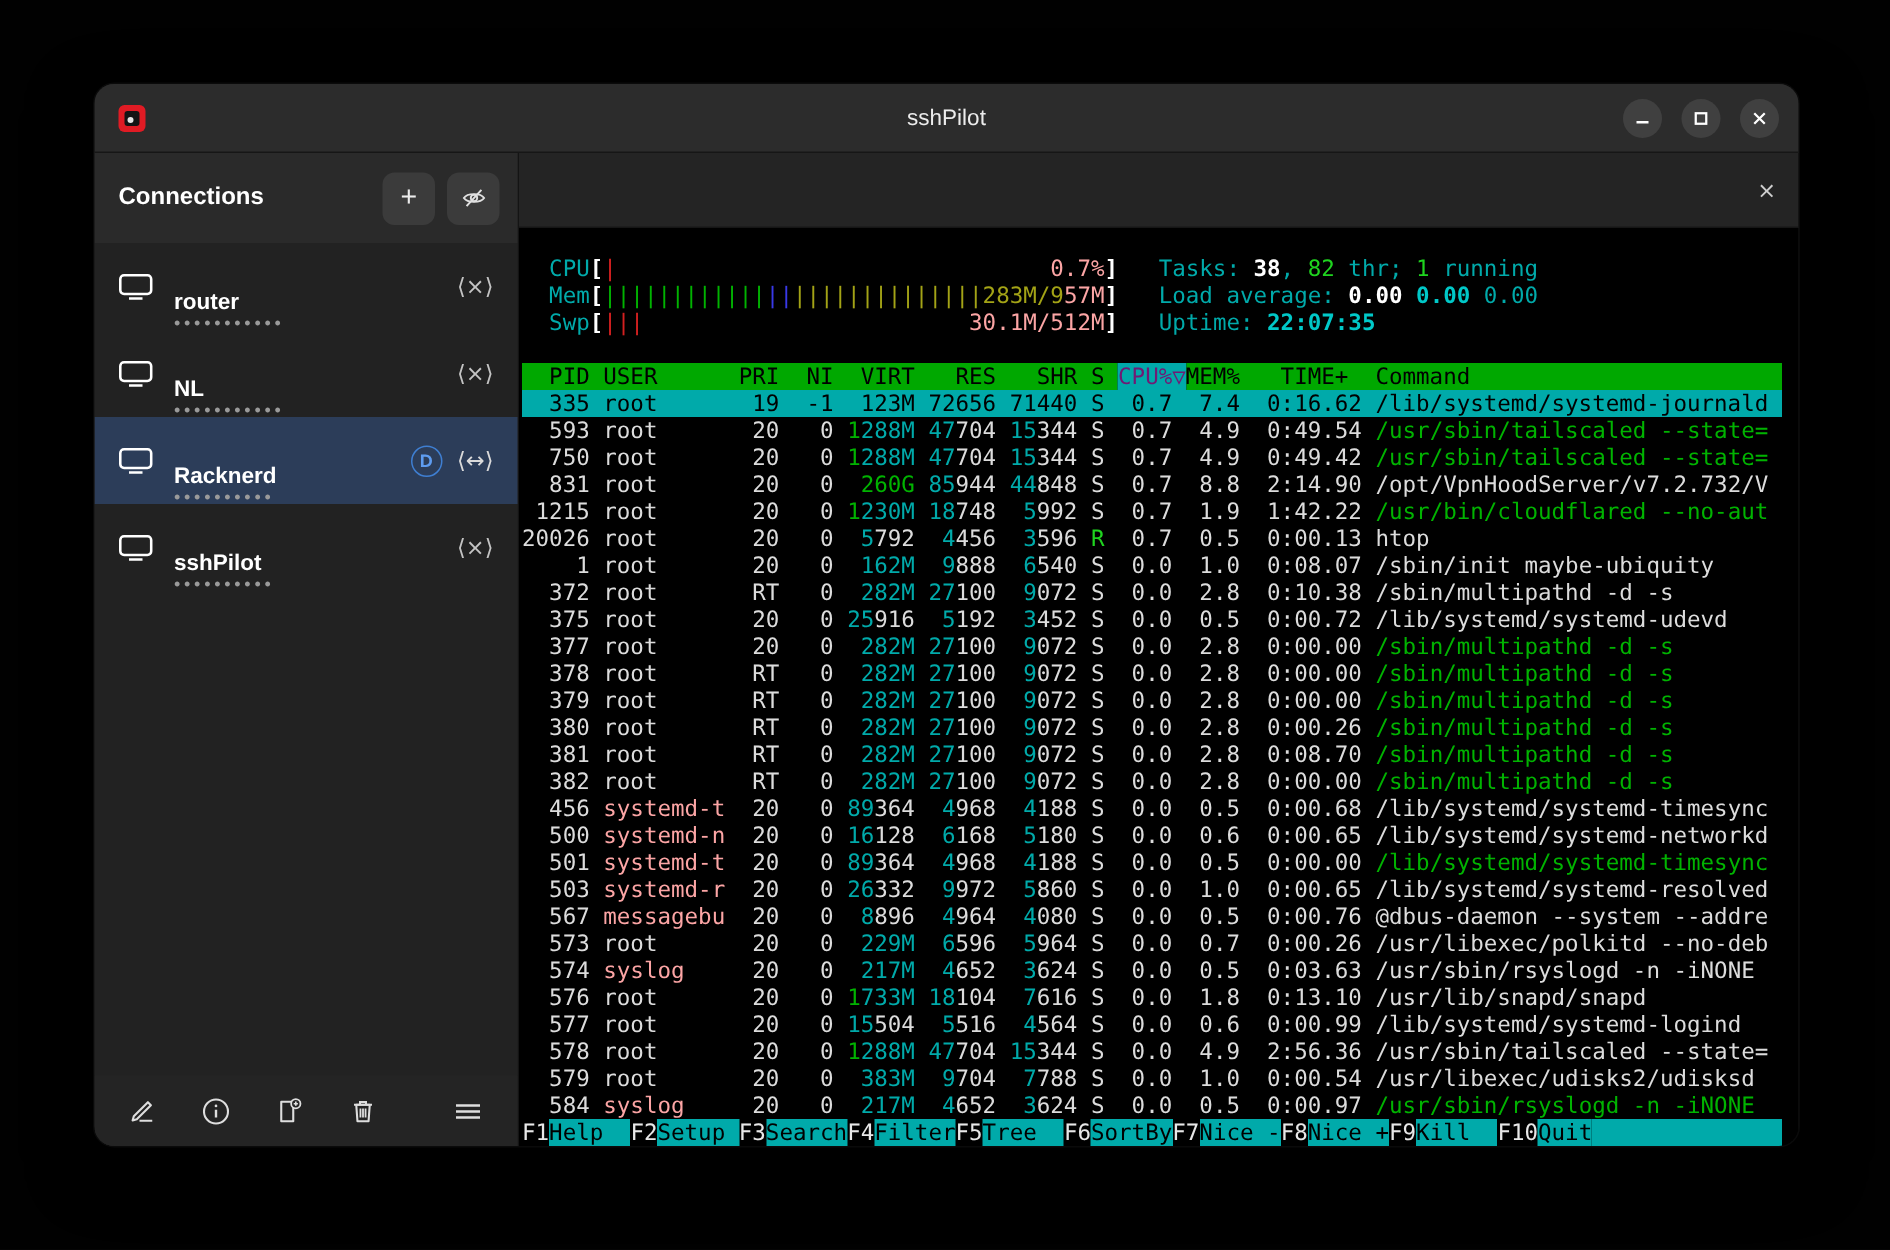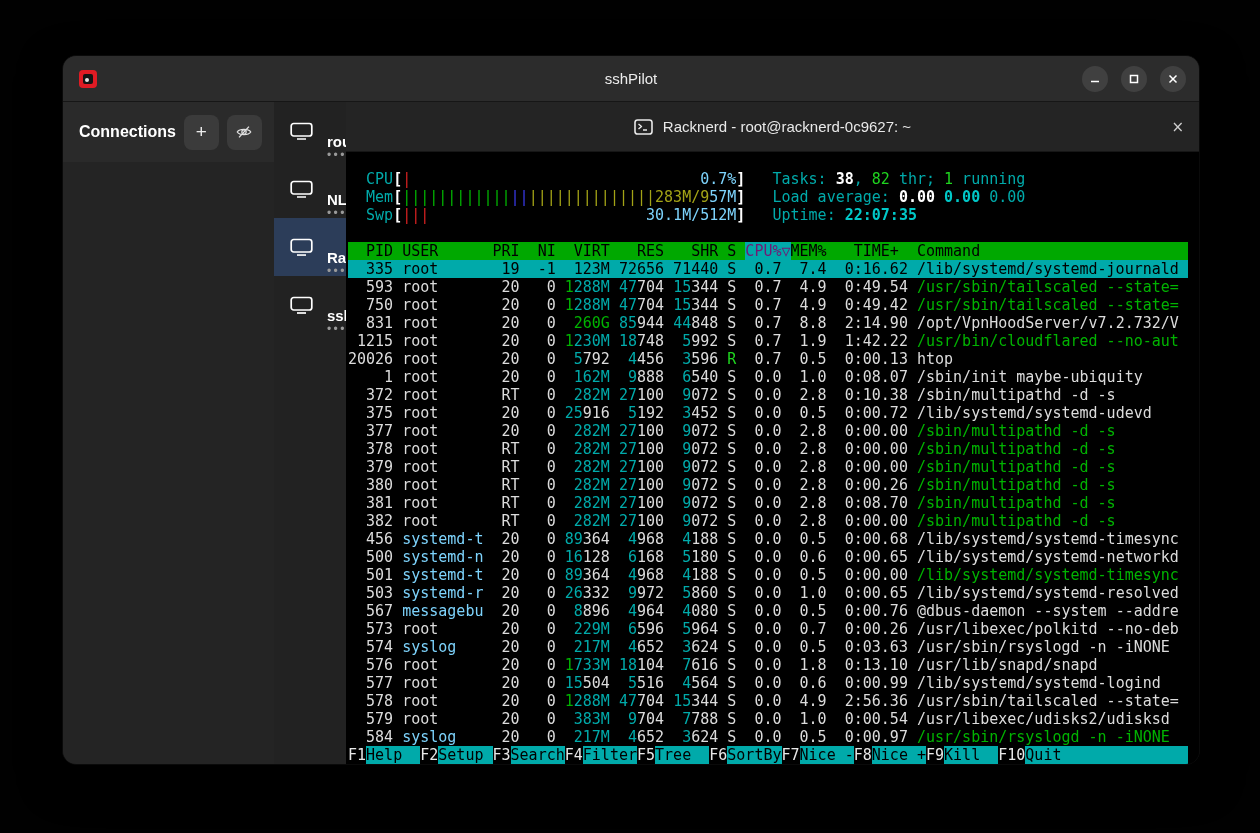--- a/index.html
+++ b/index.html
@@ -11,21 +11,21 @@
   .titlebar{height:45px;background:#2c2c2c;position:relative;display:flex;align-items:center;border-bottom:1px solid #161616;}
   .app-icon{position:absolute;left:16px;width:18px;height:18px;background:#e01b24;border-radius:4px;display:flex;align-items:center;justify-content:center;}
   .app-icon .inner{width:10px;height:10px;background:#141414;border-radius:2px;position:relative;}
   .app-icon .dot{position:absolute;left:2px;bottom:2px;width:4px;height:4px;background:#e6e6e6;border-radius:50%;}
   .win-title{position:absolute;left:0;right:0;text-align:center;color:#ececec;font-size:15px;}
   .win-controls{position:absolute;right:13px;display:flex;gap:13px;}
   .win-btn{width:26px;height:26px;border-radius:50%;background:#404040;display:flex;align-items:center;justify-content:center;}
   .win-btn svg{display:block}
   
   .content{display:flex;height:663px;}
-  .sidebar{width:283px;background:#242424;display:flex;flex-direction:row;border-right:1px solid #141414;box-sizing:border-box;}
+  .sidebar{width:283px;background:#242424;display:flex;flex-direction:column;border-right:1px solid #141414;box-sizing:border-box;}
   .sidebar-header{height:60px;display:flex;align-items:center;padding:0 12px 0 16px;background:#2a2a2a;}
   .sidebar-title{flex:1;color:#fff;font-weight:700;font-size:16px;}
   .icon-btn{width:35px;height:35px;border-radius:8px;background:#3b3b3b;margin-left:8px;display:flex;align-items:center;justify-content:center;color:#ececec;font-size:19px;}
   .conn-list{flex:1;background:#222222;}
   .conn-item{height:58px;display:flex;align-items:center;padding:0 16px;box-sizing:border-box;}
   .conn-item.selected{background:#2c3d59;justify-content:center;}
   .conn-icon{margin-right:14px;display:flex;}
   .conn-text{flex:1;min-width:0;}
   .conn-name{color:#ffffff;font-weight:700;font-size:15px;line-height:17px;margin-top:31px;}
   .conn-dots{color:#9a9a9a;font-size:12px;letter-spacing:2.5px;line-height:11px;}
@@ -44,21 +44,21 @@
   .terminal{flex:1;background:#000;font-family:"DejaVu Sans Mono",monospace;font-size:15px;line-height:18px;
             white-space:pre;overflow:hidden;padding:18px 0 0 2px;}
   .terminal div{height:18px;}
   
   .c  {color:var(--cyan,#00aaaa);}
   .cb {color:#00c8c8;font-weight:bold;}
   .w  {color:#dcdcdc;}
   .wb {color:#ffffff;font-weight:bold;}
   .g  {color:var(--green,#00b300);}
   .gb {color:#1fd41f;font-weight:normal;}
-  .gr {color:#7dd3fc;}
+  .gr {color:#fca5a5;}
   .r  {color:#d42020;}
   .bl {color:#3939e8;}
   .y  {color:#a3a316;}
   .hdr{background:var(--hdrbg,#00a800);color:#000;}
   .hds{background:var(--selbg,#00aaaa);color:#701a75;}
   .sel{background:var(--selbg,#00aaaa);color:#000;text-align:right;}
   .fnk{color:#e8e8e8;}
   .fnl{background:var(--selbg,#00aaaa);color:#000;}
 </style>
 </head>
@@ -205,28 +205,20 @@
               <line x1="3" y1="6" x2="19" y2="6" stroke="#dedede" stroke-width="1.6"></line>
               <line x1="3" y1="10" x2="19" y2="10" stroke="#dedede" stroke-width="1.6"></line>
               <line x1="3" y1="14" x2="19" y2="14" stroke="#dedede" stroke-width="1.6"></line>
             </svg>
           </span>
         </div>
       </div>
 
       <div class="main">
         <div class="tabbar">
-          <div class="tab-title">
-            <svg width="19" height="16" viewBox="0 0 19 16">
-              <rect x="1" y="1" width="17" height="14" rx="2.6" fill="none" stroke="#e9e9e9" stroke-width="1.6"></rect>
-              <path d="M4.5 5 L7.5 7.5 L4.5 10" fill="none" stroke="#e9e9e9" stroke-width="1.4" stroke-linejoin="round"></path>
-              <line x1="9" y1="11" x2="13" y2="11" stroke="#e9e9e9" stroke-width="1.4"></line>
-            </svg>
-            <span>Racknerd - root@racknerd-0c9627: ~</span>
-          </div>
           <span class="tab-close">×</span>
         </div>
         <div class="terminal" id="terminal"><div><span class="w">  </span><span class="c">CPU</span><span class="wb">[</span><span class="r">|</span><span class="w">                                </span><span class="gr">0.7%</span><span class="wb">]</span><span class="w">   </span><span class="c">Tasks: </span><span class="wb">38</span><span class="c">, </span><span class="gb">82</span><span class="c"> thr; </span><span class="gb">1</span><span class="c"> running</span></div><div><span class="w">  </span><span class="c">Mem</span><span class="wb">[</span><span class="g">||||||||||||</span><span class="bl">||</span><span class="y">||||||||||||||</span><span class="y">283M/9</span><span class="gr">57M</span><span class="wb">]</span><span class="w">   </span><span class="c">Load average: </span><span class="wb">0.00 </span><span class="cb">0.00 </span><span class="c">0.00</span></div><div><span class="w">  </span><span class="c">Swp</span><span class="wb">[</span><span class="r">|||</span><span class="w">                        </span><span class="gr">30.1M/512M</span><span class="wb">]</span><span class="w">   </span><span class="c">Uptime: </span><span class="cb">22:07:35</span></div><div><span class="w"> </span></div><div><span class="hdr">  PID USER      PRI  NI  VIRT   RES   SHR S </span><span class="hds">CPU%▽</span><span class="hdr">MEM%   TIME+  Command                       </span></div><div><span class="sel">  335 root       19  -1  123M 72656 71440 S  0.7  7.4  0:16.62 /lib/systemd/systemd-journald </span></div><div><span class="w">  593</span><span class="w"> </span><span class="w">root     </span><span class="w"> </span><span class="w"> 20</span><span class="w"> </span><span class="w">  0</span><span class="w"> </span><span class="g">1</span><span class="c">288M</span><span class="w"> </span><span class="c">47</span><span class="w">704</span><span class="w"> </span><span class="c">15</span><span class="w">344</span><span class="w"> </span><span class="w">S</span><span class="w"> </span><span class="w"> 0.7</span><span class="w"> </span><span class="w"> 4.9</span><span class="w"> </span><span class="w"> 0:49.54</span><span class="w"> </span><span class="g">/usr/sbin/tailscaled --state=</span></div><div><span class="w">  750</span><span class="w"> </span><span class="w">root     </span><span class="w"> </span><span class="w"> 20</span><span class="w"> </span><span class="w">  0</span><span class="w"> </span><span class="g">1</span><span class="c">288M</span><span class="w"> </span><span class="c">47</span><span class="w">704</span><span class="w"> </span><span class="c">15</span><span class="w">344</span><span class="w"> </span><span class="w">S</span><span class="w"> </span><span class="w"> 0.7</span><span class="w"> </span><span class="w"> 4.9</span><span class="w"> </span><span class="w"> 0:49.42</span><span class="w"> </span><span class="g">/usr/sbin/tailscaled --state=</span></div><div><span class="w">  831</span><span class="w"> </span><span class="w">root     </span><span class="w"> </span><span class="w"> 20</span><span class="w"> </span><span class="w">  0</span><span class="w"> </span><span class="g"> 260G</span><span class="w"> </span><span class="c">85</span><span class="w">944</span><span class="w"> </span><span class="c">44</span><span class="w">848</span><span class="w"> </span><span class="w">S</span><span class="w"> </span><span class="w"> 0.7</span><span class="w"> </span><span class="w"> 8.8</span><span class="w"> </span><span class="w"> 2:14.90</span><span class="w"> </span><span class="w">/opt/VpnHoodServer/v7.2.732/V</span></div><div><span class="w"> 1215</span><span class="w"> </span><span class="w">root     </span><span class="w"> </span><span class="w"> 20</span><span class="w"> </span><span class="w">  0</span><span class="w"> </span><span class="g">1</span><span class="c">230M</span><span class="w"> </span><span class="c">18</span><span class="w">748</span><span class="w"> </span><span class="c"> 5</span><span class="w">992</span><span class="w"> </span><span class="w">S</span><span class="w"> </span><span class="w"> 0.7</span><span class="w"> </span><span class="w"> 1.9</span><span class="w"> </span><span class="w"> 1:42.22</span><span class="w"> </span><span class="g">/usr/bin/cloudflared --no-aut</span></div><div><span class="w">20026</span><span class="w"> </span><span class="w">root     </span><span class="w"> </span><span class="w"> 20</span><span class="w"> </span><span class="w">  0</span><span class="w"> </span><span class="c"> 5</span><span class="w">792</span><span class="w"> </span><span class="c"> 4</span><span class="w">456</span><span class="w"> </span><span class="c"> 3</span><span class="w">596</span><span class="w"> </span><span class="gb">R</span><span class="w"> </span><span class="w"> 0.7</span><span class="w"> </span><span class="w"> 0.5</span><span class="w"> </span><span class="w"> 0:00.13</span><span class="w"> </span><span class="w">htop</span></div><div><span class="w">    1</span><span class="w"> </span><span class="w">root     </span><span class="w"> </span><span class="w"> 20</span><span class="w"> </span><span class="w">  0</span><span class="w"> </span><span class="c"> 162M</span><span class="w"> </span><span class="c"> 9</span><span class="w">888</span><span class="w"> </span><span class="c"> 6</span><span class="w">540</span><span class="w"> </span><span class="w">S</span><span class="w"> </span><span class="w"> 0.0</span><span class="w"> </span><span class="w"> 1.0</span><span class="w"> </span><span class="w"> 0:08.07</span><span class="w"> </span><span class="w">/sbin/init maybe-ubiquity</span></div><div><span class="w">  372</span><span class="w"> </span><span class="w">root     </span><span class="w"> </span><span class="w"> RT</span><span class="w"> </span><span class="w">  0</span><span class="w"> </span><span class="c"> 282M</span><span class="w"> </span><span class="c">27</span><span class="w">100</span><span class="w"> </span><span class="c"> 9</span><span class="w">072</span><span class="w"> </span><span class="w">S</span><span class="w"> </span><span class="w"> 0.0</span><span class="w"> </span><span class="w"> 2.8</span><span class="w"> </span><span class="w"> 0:10.38</span><span class="w"> </span><span class="w">/sbin/multipathd -d -s</span></div><div><span class="w">  375</span><span class="w"> </span><span class="w">root     </span><span class="w"> </span><span class="w"> 20</span><span class="w"> </span><span class="w">  0</span><span class="w"> </span><span class="c">25</span><span class="w">916</span><span class="w"> </span><span class="c"> 5</span><span class="w">192</span><span class="w"> </span><span class="c"> 3</span><span class="w">452</span><span class="w"> </span><span class="w">S</span><span class="w"> </span><span class="w"> 0.0</span><span class="w"> </span><span class="w"> 0.5</span><span class="w"> </span><span class="w"> 0:00.72</span><span class="w"> </span><span class="w">/lib/systemd/systemd-udevd</span></div><div><span class="w">  377</span><span class="w"> </span><span class="w">root     </span><span class="w"> </span><span class="w"> 20</span><span class="w"> </span><span class="w">  0</span><span class="w"> </span><span class="c"> 282M</span><span class="w"> </span><span class="c">27</span><span class="w">100</span><span class="w"> </span><span class="c"> 9</span><span class="w">072</span><span class="w"> </span><span class="w">S</span><span class="w"> </span><span class="w"> 0.0</span><span class="w"> </span><span class="w"> 2.8</span><span class="w"> </span><span class="w"> 0:00.00</span><span class="w"> </span><span class="g">/sbin/multipathd -d -s</span></div><div><span class="w">  378</span><span class="w"> </span><span class="w">root     </span><span class="w"> </span><span class="w"> RT</span><span class="w"> </span><span class="w">  0</span><span class="w"> </span><span class="c"> 282M</span><span class="w"> </span><span class="c">27</span><span class="w">100</span><span class="w"> </span><span class="c"> 9</span><span class="w">072</span><span class="w"> </span><span class="w">S</span><span class="w"> </span><span class="w"> 0.0</span><span class="w"> </span><span class="w"> 2.8</span><span class="w"> </span><span class="w"> 0:00.00</span><span class="w"> </span><span class="g">/sbin/multipathd -d -s</span></div><div><span class="w">  379</span><span class="w"> </span><span class="w">root     </span><span class="w"> </span><span class="w"> RT</span><span class="w"> </span><span class="w">  0</span><span class="w"> </span><span class="c"> 282M</span><span class="w"> </span><span class="c">27</span><span class="w">100</span><span class="w"> </span><span class="c"> 9</span><span class="w">072</span><span class="w"> </span><span class="w">S</span><span class="w"> </span><span class="w"> 0.0</span><span class="w"> </span><span class="w"> 2.8</span><span class="w"> </span><span class="w"> 0:00.00</span><span class="w"> </span><span class="g">/sbin/multipathd -d -s</span></div><div><span class="w">  380</span><span class="w"> </span><span class="w">root     </span><span class="w"> </span><span class="w"> RT</span><span class="w"> </span><span class="w">  0</span><span class="w"> </span><span class="c"> 282M</span><span class="w"> </span><span class="c">27</span><span class="w">100</span><span class="w"> </span><span class="c"> 9</span><span class="w">072</span><span class="w"> </span><span class="w">S</span><span class="w"> </span><span class="w"> 0.0</span><span class="w"> </span><span class="w"> 2.8</span><span class="w"> </span><span class="w"> 0:00.26</span><span class="w"> </span><span class="g">/sbin/multipathd -d -s</span></div><div><span class="w">  381</span><span class="w"> </span><span class="w">root     </span><span class="w"> </span><span class="w"> RT</span><span class="w"> </span><span class="w">  0</span><span class="w"> </span><span class="c"> 282M</span><span class="w"> </span><span class="c">27</span><span class="w">100</span><span class="w"> </span><span class="c"> 9</span><span class="w">072</span><span class="w"> </span><span class="w">S</span><span class="w"> </span><span class="w"> 0.0</span><span class="w"> </span><span class="w"> 2.8</span><span class="w"> </span><span class="w"> 0:08.70</span><span class="w"> </span><span class="g">/sbin/multipathd -d -s</span></div><div><span class="w">  382</span><span class="w"> </span><span class="w">root     </span><span class="w"> </span><span class="w"> RT</span><span class="w"> </span><span class="w">  0</span><span class="w"> </span><span class="c"> 282M</span><span class="w"> </span><span class="c">27</span><span class="w">100</span><span class="w"> </span><span class="c"> 9</span><span class="w">072</span><span class="w"> </span><span class="w">S</span><span class="w"> </span><span class="w"> 0.0</span><span class="w"> </span><span class="w"> 2.8</span><span class="w"> </span><span class="w"> 0:00.00</span><span class="w"> </span><span class="g">/sbin/multipathd -d -s</span></div><div><span class="w">  456</span><span class="w"> </span><span class="gr">systemd-t</span><span class="w"> </span><span class="w"> 20</span><span class="w"> </span><span class="w">  0</span><span class="w"> </span><span class="c">89</span><span class="w">364</span><span class="w"> </span><span class="c"> 4</span><span class="w">968</span><span class="w"> </span><span class="c"> 4</span><span class="w">188</span><span class="w"> </span><span class="w">S</span><span class="w"> </span><span class="w"> 0.0</span><span class="w"> </span><span class="w"> 0.5</span><span class="w"> </span><span class="w"> 0:00.68</span><span class="w"> </span><span class="w">/lib/systemd/systemd-timesync</span></div><div><span class="w">  500</span><span class="w"> </span><span class="gr">systemd-n</span><span class="w"> </span><span class="w"> 20</span><span class="w"> </span><span class="w">  0</span><span class="w"> </span><span class="c">16</span><span class="w">128</span><span class="w"> </span><span class="c"> 6</span><span class="w">168</span><span class="w"> </span><span class="c"> 5</span><span class="w">180</span><span class="w"> </span><span class="w">S</span><span class="w"> </span><span class="w"> 0.0</span><span class="w"> </span><span class="w"> 0.6</span><span class="w"> </span><span class="w"> 0:00.65</span><span class="w"> </span><span class="w">/lib/systemd/systemd-networkd</span></div><div><span class="w">  501</span><span class="w"> </span><span class="gr">systemd-t</span><span class="w"> </span><span class="w"> 20</span><span class="w"> </span><span class="w">  0</span><span class="w"> </span><span class="c">89</span><span class="w">364</span><span class="w"> </span><span class="c"> 4</span><span class="w">968</span><span class="w"> </span><span class="c"> 4</span><span class="w">188</span><span class="w"> </span><span class="w">S</span><span class="w"> </span><span class="w"> 0.0</span><span class="w"> </span><span class="w"> 0.5</span><span class="w"> </span><span class="w"> 0:00.00</span><span class="w"> </span><span class="g">/lib/systemd/systemd-timesync</span></div><div><span class="w">  503</span><span class="w"> </span><span class="gr">systemd-r</span><span class="w"> </span><span class="w"> 20</span><span class="w"> </span><span class="w">  0</span><span class="w"> </span><span class="c">26</span><span class="w">332</span><span class="w"> </span><span class="c"> 9</span><span class="w">972</span><span class="w"> </span><span class="c"> 5</span><span class="w">860</span><span class="w"> </span><span class="w">S</span><span class="w"> </span><span class="w"> 0.0</span><span class="w"> </span><span class="w"> 1.0</span><span class="w"> </span><span class="w"> 0:00.65</span><span class="w"> </span><span class="w">/lib/systemd/systemd-resolved</span></div><div><span class="w">  567</span><span class="w"> </span><span class="gr">messagebu</span><span class="w"> </span><span class="w"> 20</span><span class="w"> </span><span class="w">  0</span><span class="w"> </span><span class="c"> 8</span><span class="w">896</span><span class="w"> </span><span class="c"> 4</span><span class="w">964</span><span class="w"> </span><span class="c"> 4</span><span class="w">080</span><span class="w"> </span><span class="w">S</span><span class="w"> </span><span class="w"> 0.0</span><span class="w"> </span><span class="w"> 0.5</span><span class="w"> </span><span class="w"> 0:00.76</span><span class="w"> </span><span class="w">@dbus-daemon --system --addre</span></div><div><span class="w">  573</span><span class="w"> </span><span class="w">root     </span><span class="w"> </span><span class="w"> 20</span><span class="w"> </span><span class="w">  0</span><span class="w"> </span><span class="c"> 229M</span><span class="w"> </span><span class="c"> 6</span><span class="w">596</span><span class="w"> </span><span class="c"> 5</span><span class="w">964</span><span class="w"> </span><span class="w">S</span><span class="w"> </span><span class="w"> 0.0</span><span class="w"> </span><span class="w"> 0.7</span><span class="w"> </span><span class="w"> 0:00.26</span><span class="w"> </span><span class="w">/usr/libexec/polkitd --no-deb</span></div><div><span class="w">  574</span><span class="w"> </span><span class="gr">syslog   </span><span class="w"> </span><span class="w"> 20</span><span class="w"> </span><span class="w">  0</span><span class="w"> </span><span class="c"> 217M</span><span class="w"> </span><span class="c"> 4</span><span class="w">652</span><span class="w"> </span><span class="c"> 3</span><span class="w">624</span><span class="w"> </span><span class="w">S</span><span class="w"> </span><span class="w"> 0.0</span><span class="w"> </span><span class="w"> 0.5</span><span class="w"> </span><span class="w"> 0:03.63</span><span class="w"> </span><span class="w">/usr/sbin/rsyslogd -n -iNONE</span></div><div><span class="w">  576</span><span class="w"> </span><span class="w">root     </span><span class="w"> </span><span class="w"> 20</span><span class="w"> </span><span class="w">  0</span><span class="w"> </span><span class="g">1</span><span class="c">733M</span><span class="w"> </span><span class="c">18</span><span class="w">104</span><span class="w"> </span><span class="c"> 7</span><span class="w">616</span><span class="w"> </span><span class="w">S</span><span class="w"> </span><span class="w"> 0.0</span><span class="w"> </span><span class="w"> 1.8</span><span class="w"> </span><span class="w"> 0:13.10</span><span class="w"> </span><span class="w">/usr/lib/snapd/snapd</span></div><div><span class="w">  577</span><span class="w"> </span><span class="w">root     </span><span class="w"> </span><span class="w"> 20</span><span class="w"> </span><span class="w">  0</span><span class="w"> </span><span class="c">15</span><span class="w">504</span><span class="w"> </span><span class="c"> 5</span><span class="w">516</span><span class="w"> </span><span class="c"> 4</span><span class="w">564</span><span class="w"> </span><span class="w">S</span><span class="w"> </span><span class="w"> 0.0</span><span class="w"> </span><span class="w"> 0.6</span><span class="w"> </span><span class="w"> 0:00.99</span><span class="w"> </span><span class="w">/lib/systemd/systemd-logind</span></div><div><span class="w">  578</span><span class="w"> </span><span class="w">root     </span><span class="w"> </span><span class="w"> 20</span><span class="w"> </span><span class="w">  0</span><span class="w"> </span><span class="g">1</span><span class="c">288M</span><span class="w"> </span><span class="c">47</span><span class="w">704</span><span class="w"> </span><span class="c">15</span><span class="w">344</span><span class="w"> </span><span class="w">S</span><span class="w"> </span><span class="w"> 0.0</span><span class="w"> </span><span class="w"> 4.9</span><span class="w"> </span><span class="w"> 2:56.36</span><span class="w"> </span><span class="w">/usr/sbin/tailscaled --state=</span></div><div><span class="w">  579</span><span class="w"> </span><span class="w">root     </span><span class="w"> </span><span class="w"> 20</span><span class="w"> </span><span class="w">  0</span><span class="w"> </span><span class="c"> 383M</span><span class="w"> </span><span class="c"> 9</span><span class="w">704</span><span class="w"> </span><span class="c"> 7</span><span class="w">788</span><span class="w"> </span><span class="w">S</span><span class="w"> </span><span class="w"> 0.0</span><span class="w"> </span><span class="w"> 1.0</span><span class="w"> </span><span class="w"> 0:00.54</span><span class="w"> </span><span class="w">/usr/libexec/udisks2/udisksd</span></div><div><span class="w">  584</span><span class="w"> </span><span class="gr">syslog   </span><span class="w"> </span><span class="w"> 20</span><span class="w"> </span><span class="w">  0</span><span class="w"> </span><span class="c"> 217M</span><span class="w"> </span><span class="c"> 4</span><span class="w">652</span><span class="w"> </span><span class="c"> 3</span><span class="w">624</span><span class="w"> </span><span class="w">S</span><span class="w"> </span><span class="w"> 0.0</span><span class="w"> </span><span class="w"> 0.5</span><span class="w"> </span><span class="w"> 0:00.97</span><span class="w"> </span><span class="g">/usr/sbin/rsyslogd -n -iNONE</span></div><div><span class="fnk">F1</span><span class="fnl">Help  </span><span class="fnk">F2</span><span class="fnl">Setup </span><span class="fnk">F3</span><span class="fnl">Search</span><span class="fnk">F4</span><span class="fnl">Filter</span><span class="fnk">F5</span><span class="fnl">Tree  </span><span class="fnk">F6</span><span class="fnl">SortBy</span><span class="fnk">F7</span><span class="fnl">Nice -</span><span class="fnk">F8</span><span class="fnl">Nice +</span><span class="fnk">F9</span><span class="fnl">Kill  </span><span class="fnk">F10</span><span class="fnl">Quit</span><span class="fnl">              </span></div></div>
       </div>
     </div>
 
   </div>
 </div>
 
 </body></html>

